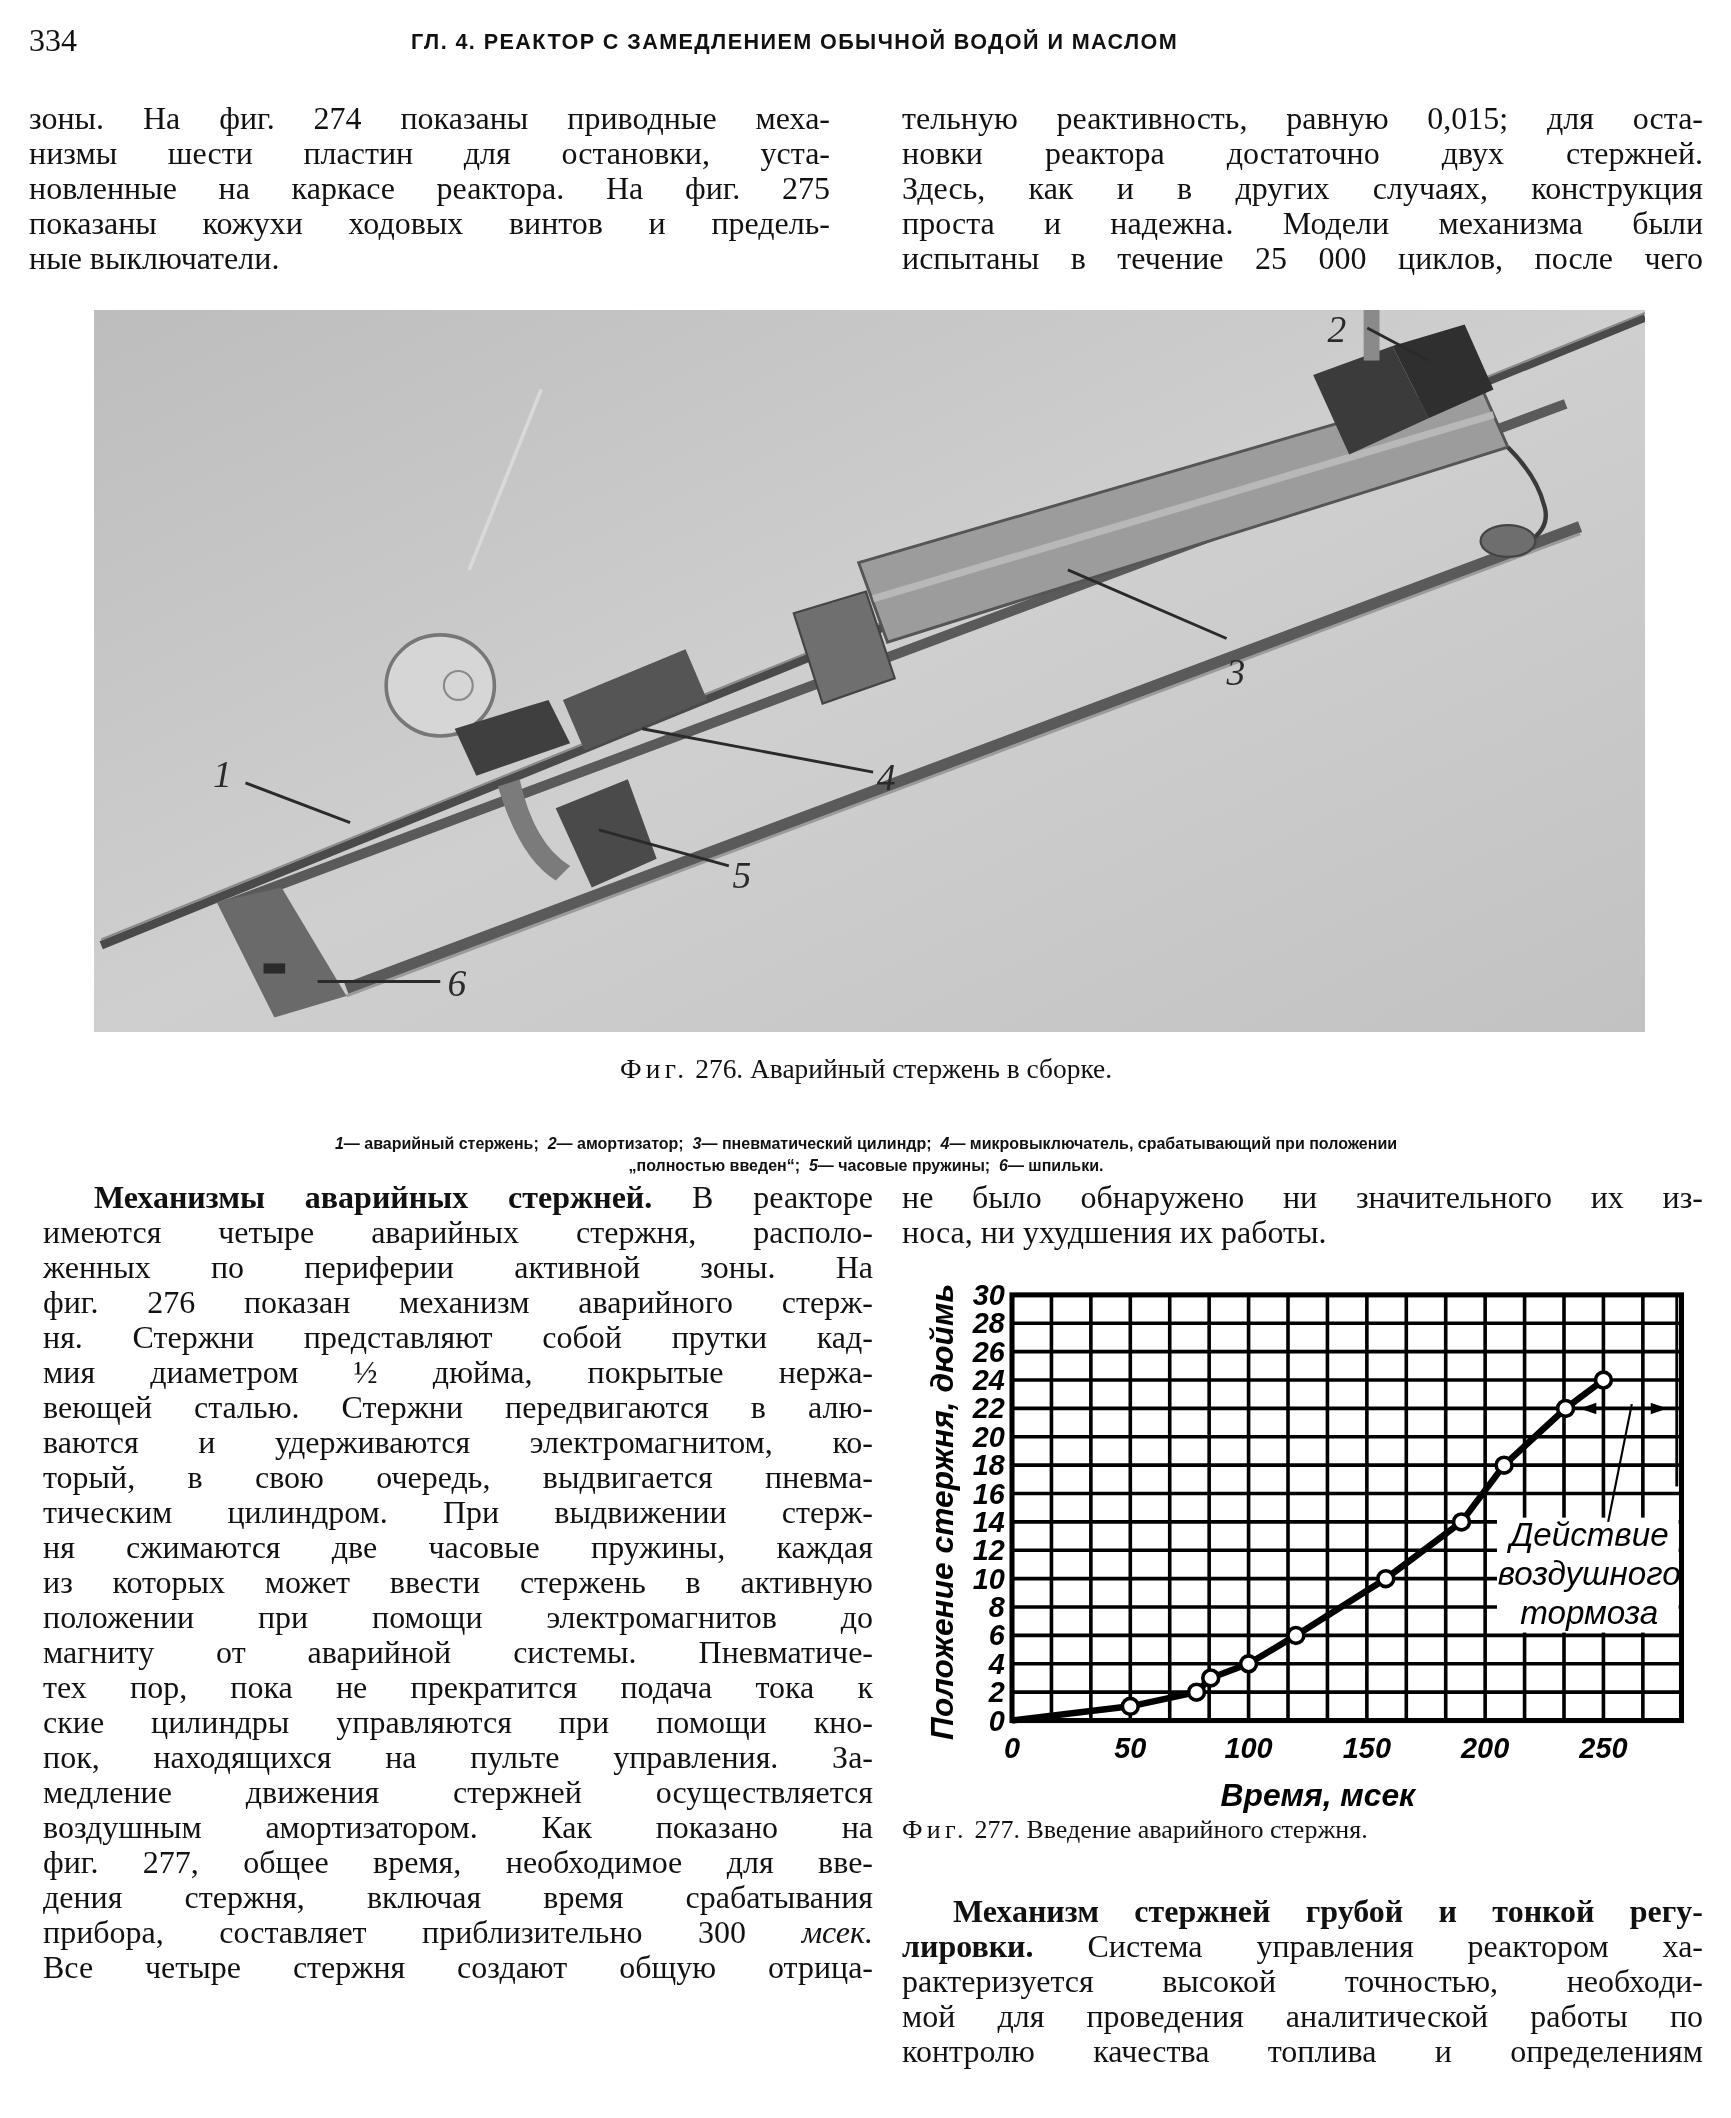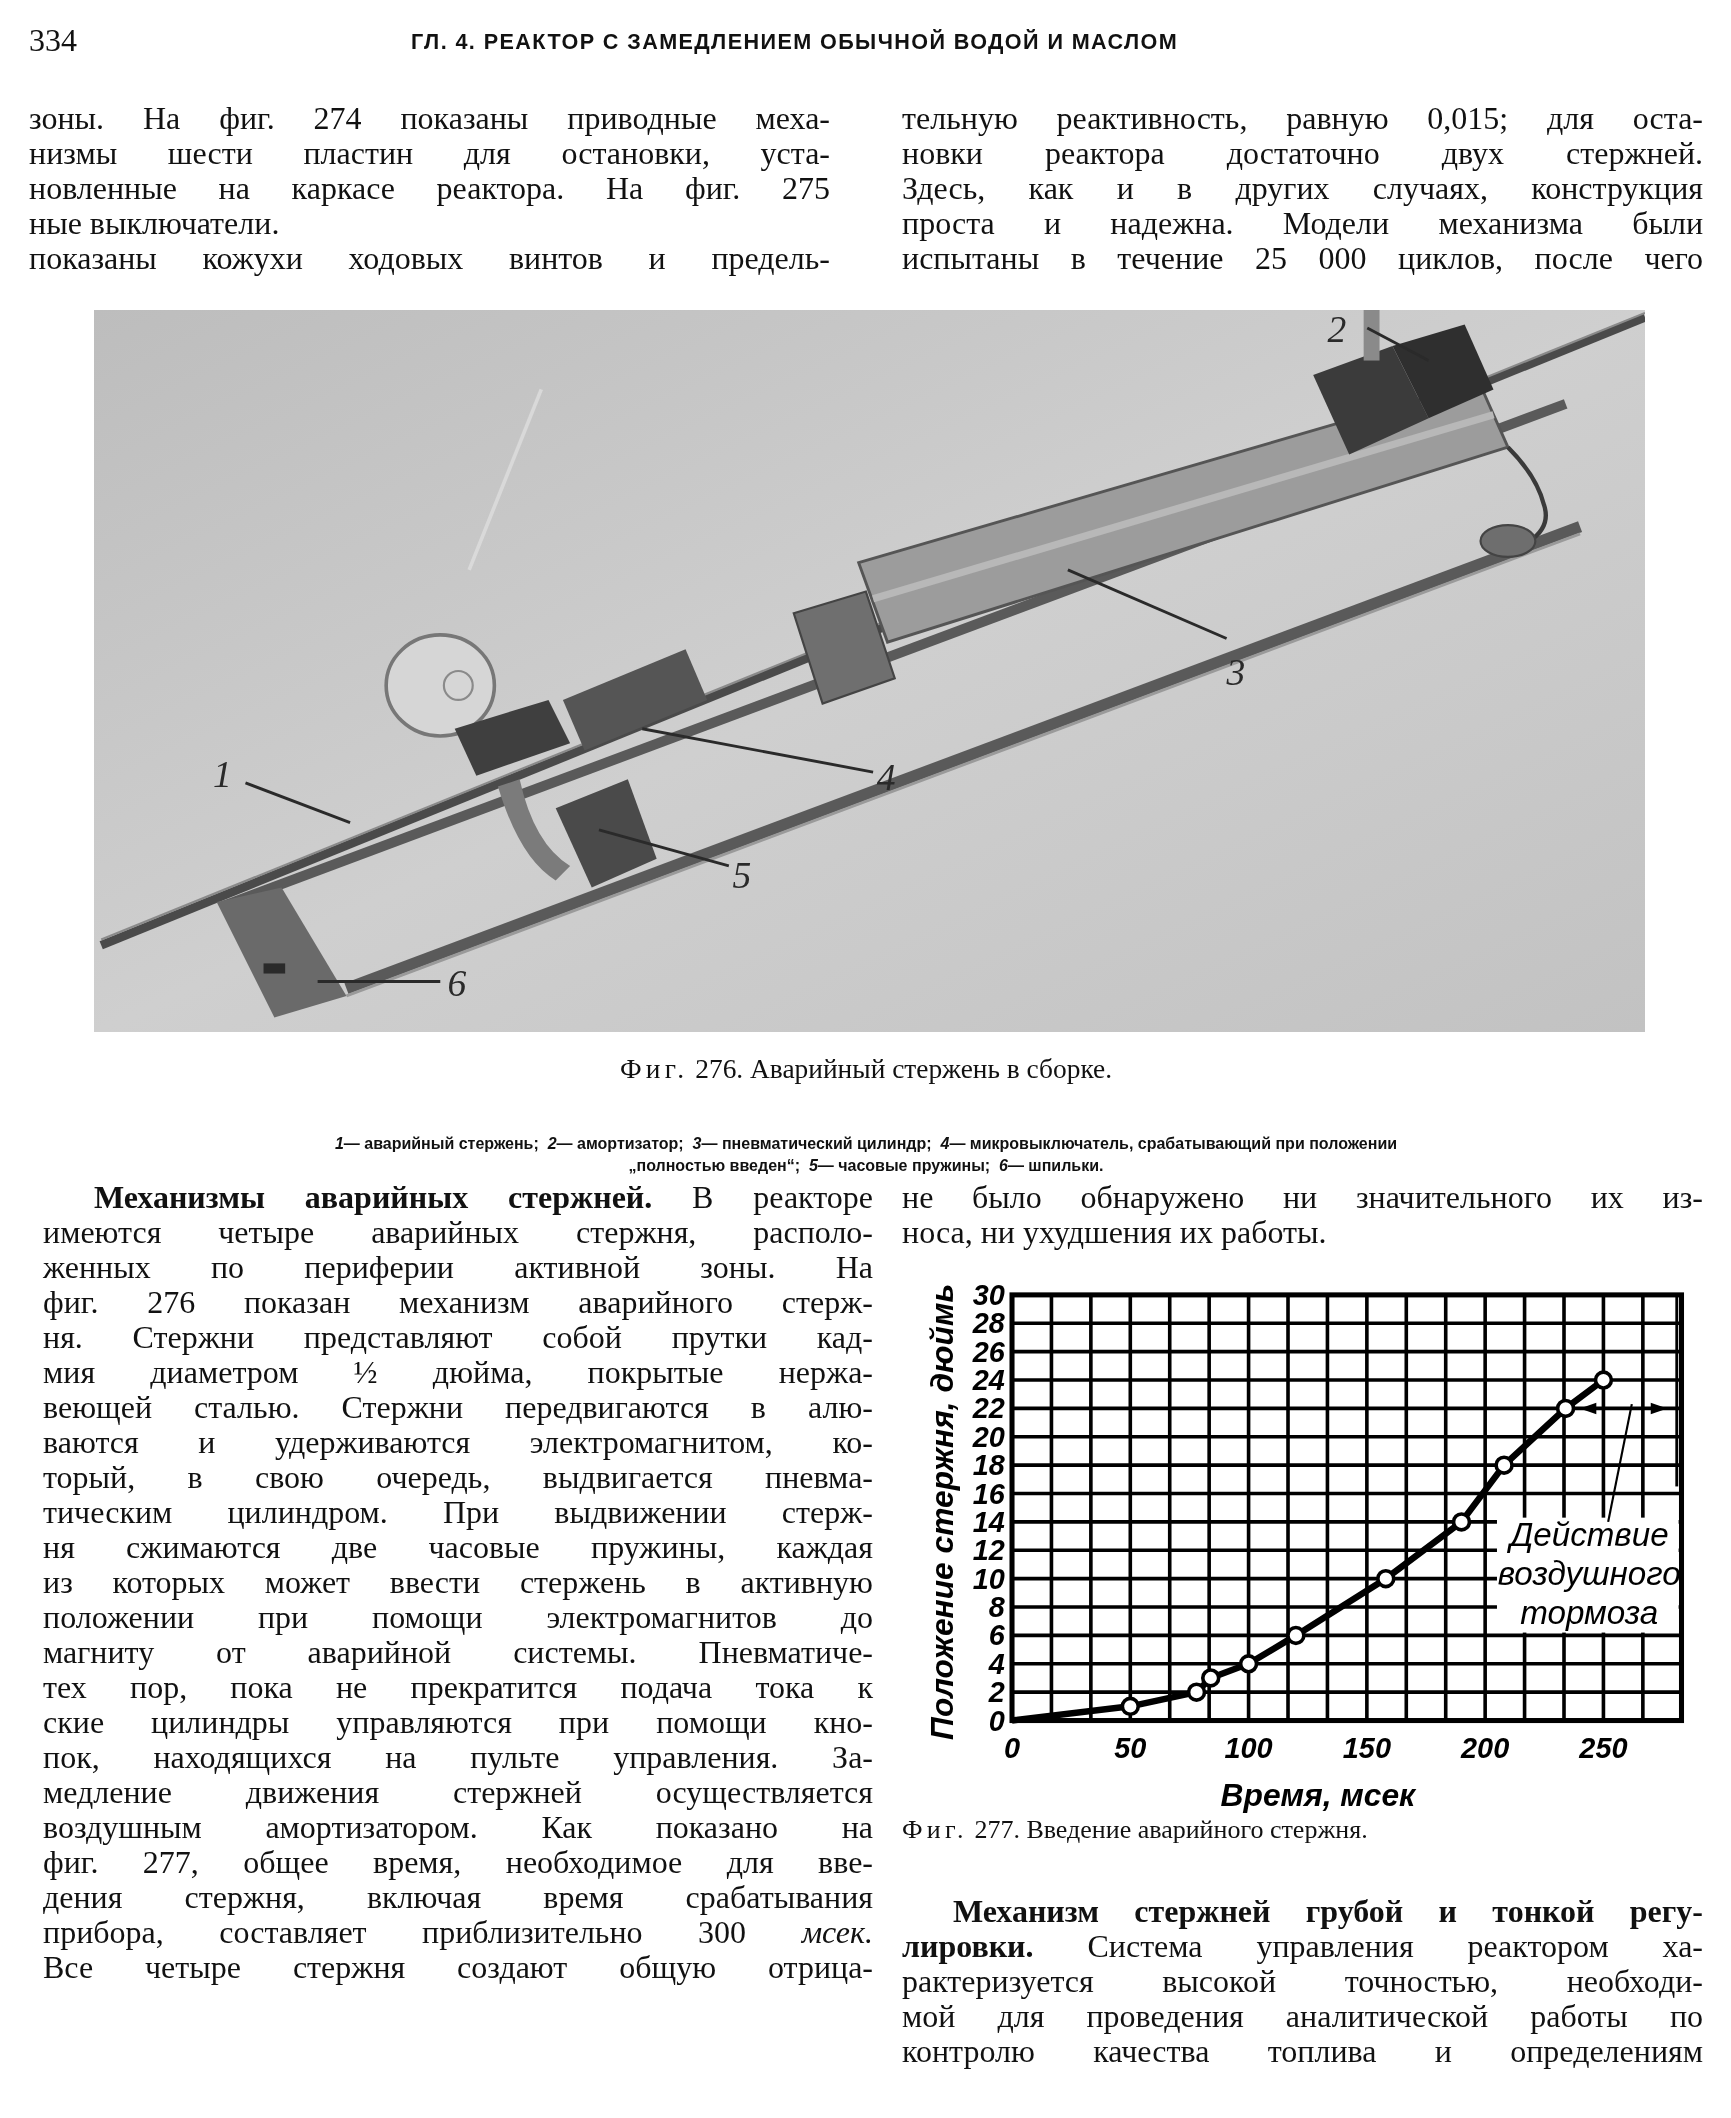--- a/index.html
+++ b/index.html
@@ -40,22 +40,22 @@
 
   <div class="running-head">
     <span class="page-num">334</span>
     <span class="chapter-title">ГЛ. 4. РЕАКТОР С ЗАМЕДЛЕНИЕМ ОБЫЧНОЙ ВОДОЙ И МАСЛОМ</span>
   </div>
 
   <div class="col col-top-left">
     <span class="line">зоны. На фиг. 274 показаны приводные меха-</span>
     <span class="line">низмы шести пластин для остановки, уста-</span>
     <span class="line">новленные на каркасе реактора. На фиг. 275</span>
+    <span class="line">показаны кожухи ходовых винтов и предель-</span>
     <span class="line last">ные выключатели.</span>
-    <span class="line">показаны кожухи ходовых винтов и предель-</span>
   </div>
 
   <div class="col col-top-right">
     <span class="line">тельную реактивность, равную 0,015; для оста-</span>
     <span class="line">новки реактора достаточно двух стержней.</span>
     <span class="line">Здесь, как и в других случаях, конструкция</span>
     <span class="line">проста и надежна. Модели механизма были</span>
     <span class="line">испытаны в течение 25 000 циклов, после чего</span>
   </div>
 

